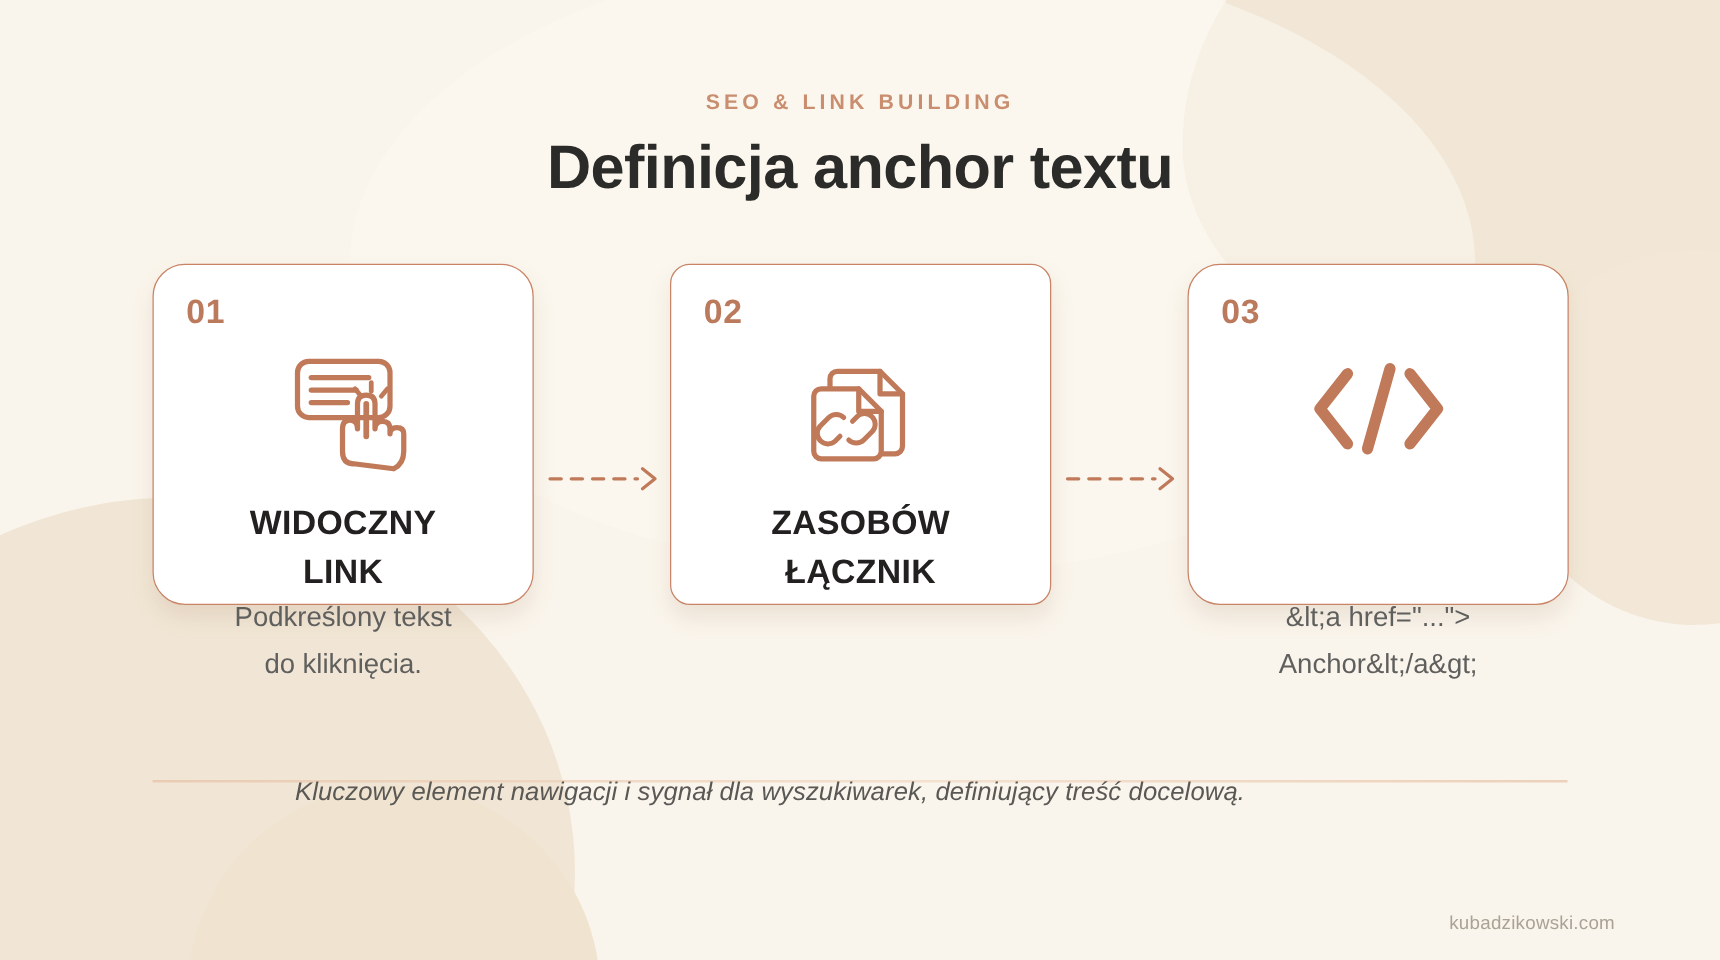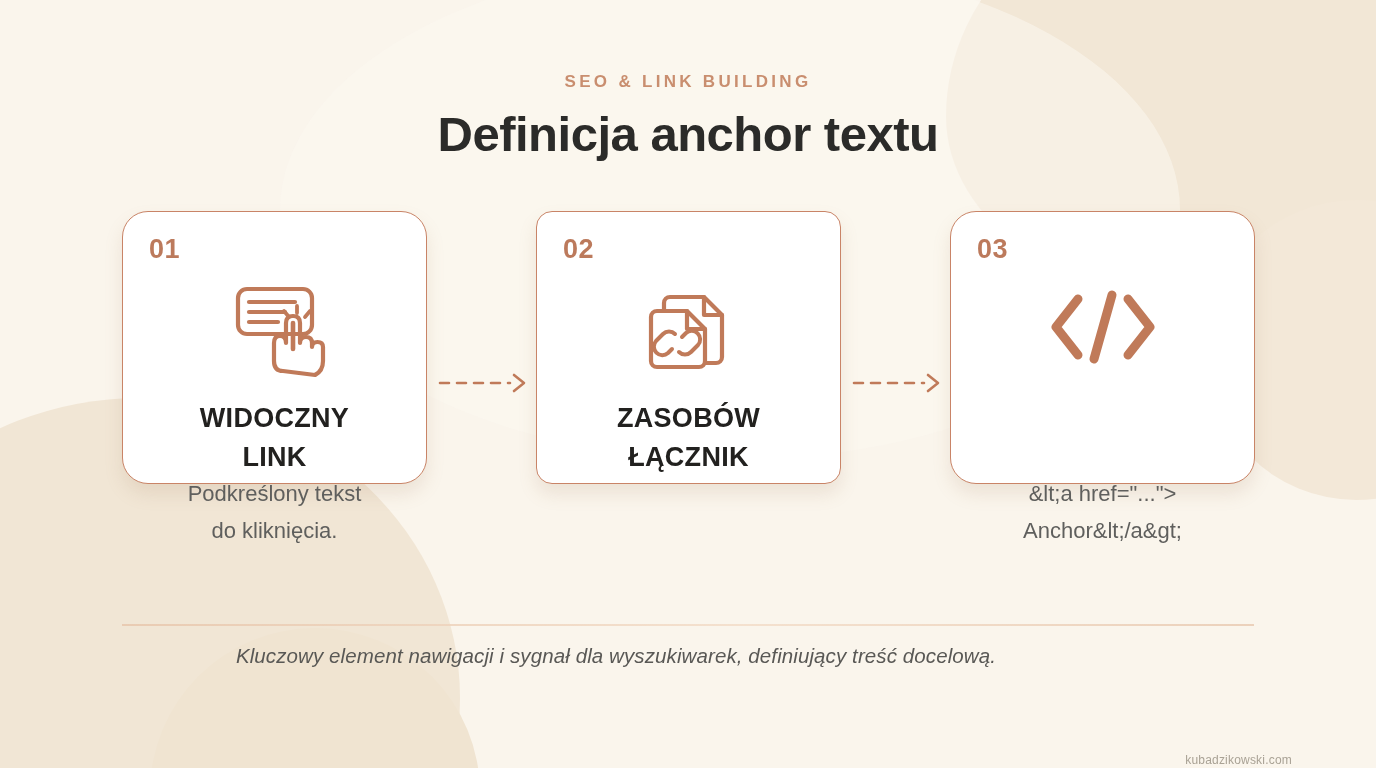--- a/index.html
+++ b/index.html
@@ -92,26 +92,26 @@
   .arrow { position:absolute; top:371px; height:24px; width:100px; }
   .arrow-1 { left:438px; }
   .arrow-2 { left:852px; }
 
   .divider {
     position:absolute; left:122px; top:624px; width:1132px; height:2px;
     background:linear-gradient(to right,#e8c7ad,#f3ddc9 55%,#e9cbb3);
     opacity:.85;
   }
   .footnote {
-    position:absolute; top:644px; left:0; width:1232px; text-align:center;
+    position:absolute; top:622px; left:0; width:1232px; text-align:center;
     font-size:20.5px; font-style:italic; color:#595855; letter-spacing:.1px;
   }
   .watermark {
     position:absolute; right:84px; top:730px;
-    font-size:12px; color:#a9a295; letter-spacing:.2px;margin-top:23px;
+    font-size:15px; color:#a9a295; letter-spacing:.2px;
   }
 </style>
 </head>
 <body>
 
 <div id="stage">
 
   <div class="blob blob-tr"></div>
   <div class="blob blob-tr2"></div>
   <div class="blob blob-bl"></div>

